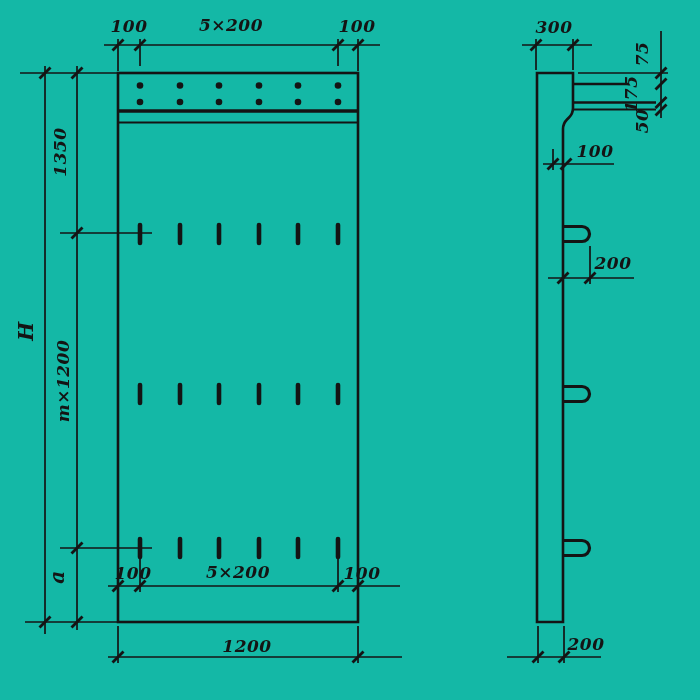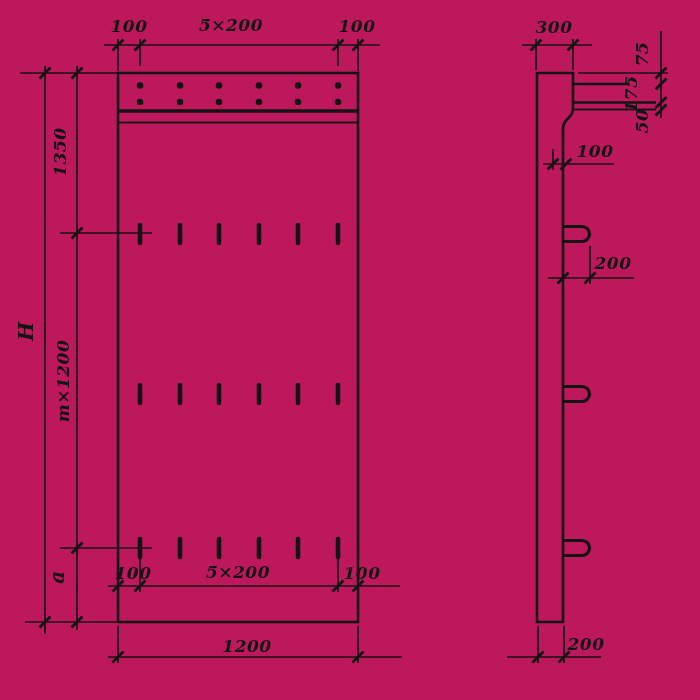--- a/index.html
+++ b/index.html
@@ -1,19 +1,19 @@
 <!DOCTYPE html>
 <html><head>
 <meta charset="utf-8">
 <style>
   html,body{margin:0;padding:0;background:#e8e8e8;}
   .canvas{
     position:relative;
     width:700px;height:700px;
-    background:#be185d;
+    background:#14b8a6;
     color:#141414;
     font-family:"DejaVu Serif", serif;
     overflow:hidden;
   }
   svg{display:block;}
   .ln{stroke:currentColor;stroke-width:1.7;fill:none;}
   .thick{stroke:currentColor;stroke-width:2.6;fill:none;}
   .band{stroke:currentColor;stroke-width:3.4;fill:none;}
   .band2{stroke:currentColor;stroke-width:2.2;fill:none;}
   .tick{stroke:currentColor;stroke-width:2.8;fill:none;}

